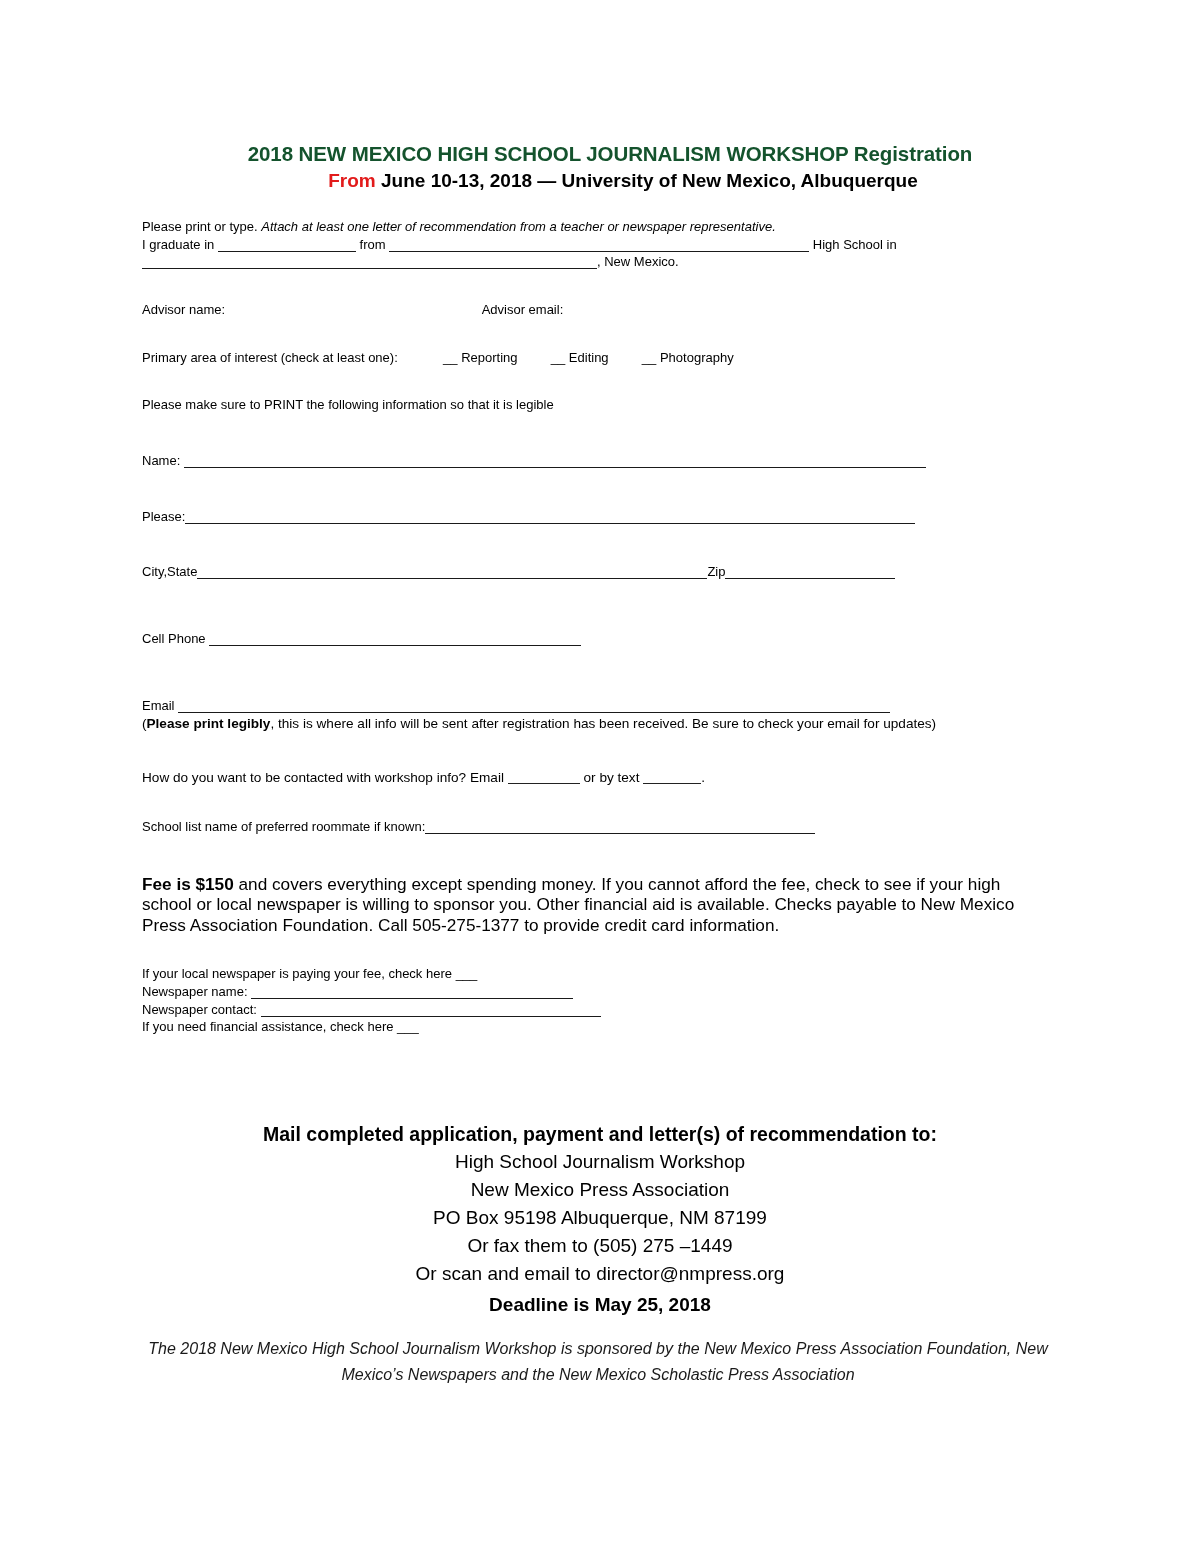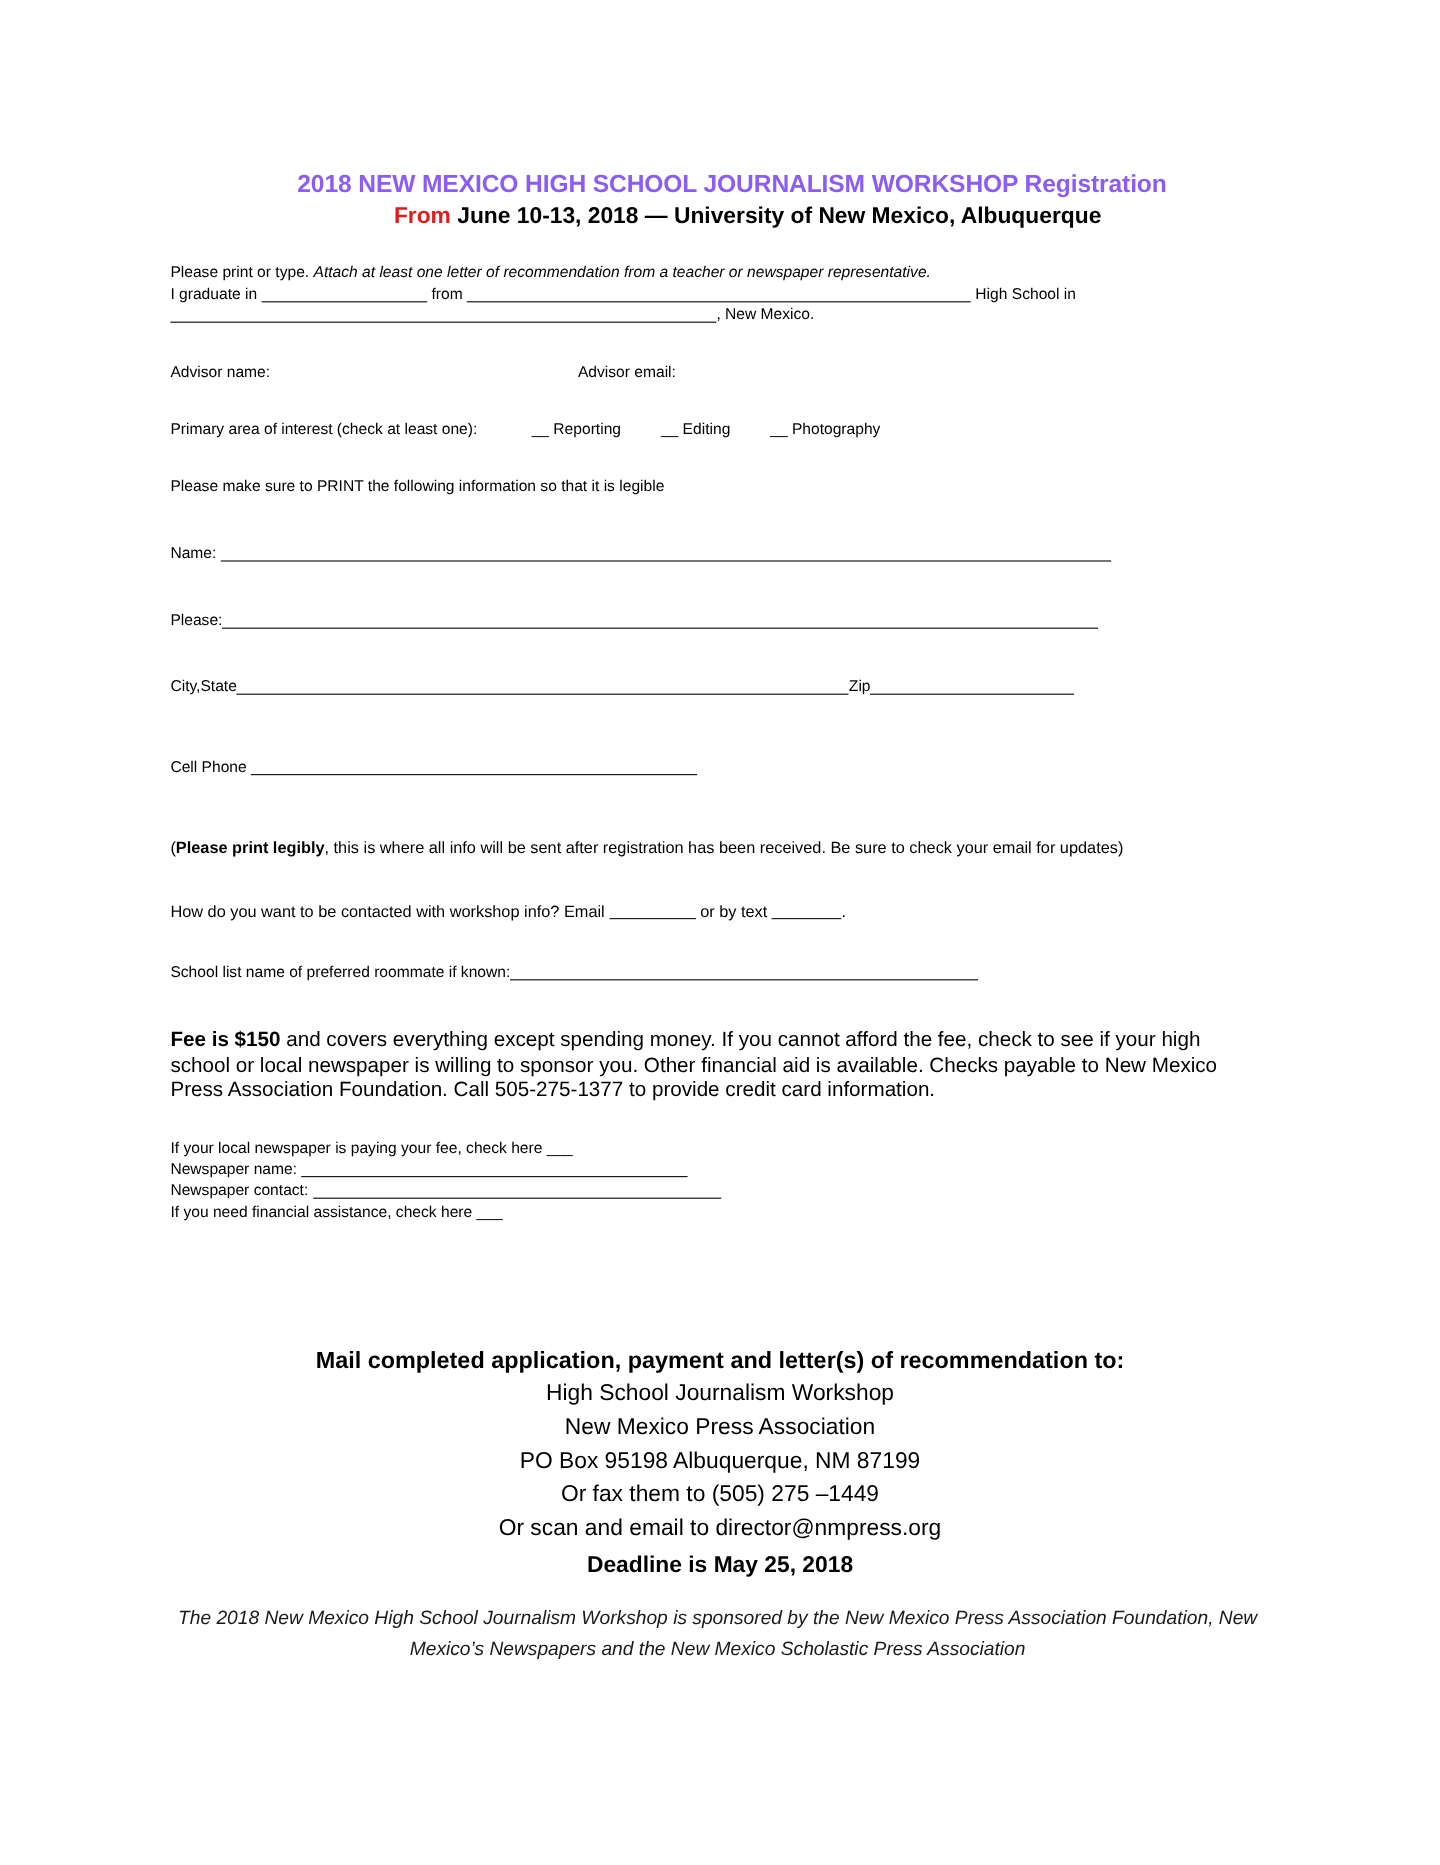--- a/index.html
+++ b/index.html
@@ -23,21 +23,21 @@
     background: #fff;
   }
   
   .title-block {
     text-align: center;
     padding-top: 140px;
   }
   .title-line1 {
     font-size: 20.5px;
     font-weight: bold;
-    color: #8b5cf6;
+    color: #14532d;
     letter-spacing: -0.1px;
     line-height: 1.32;
     margin-left: 20px;
   }
   .title-line2 {
     font-size: 19px;
     font-weight: bold;
     color: #000;
     line-height: 1.45;
     padding-left: 46px;
@@ -230,20 +230,24 @@
     <div class="sp-sm"></div>
 
     <div class="ln">
       <span>Cell Phone</span>
       <span class="rule u-cell"></span>
     </div>
 
     <div class="sp-xl"></div>
     <div class="sp-sm"></div>
 
+    <div class="ln">
+      <span>Email</span>
+      <span class="rule u-email"></span>
+    </div>
 
     <div class="small" style="width:890px;">
       <span>(</span><span class="bd">Please print legibly</span><span>, this is where all info will be sent after registration has been received.  Be sure to check your email for updates)</span>
     </div>
 
     <div class="sp-md"></div>
     <div class="sp-sm"></div>
 
     <div class="small nowrap">
       <span>How do you want to be contacted with workshop info?  Email</span>

